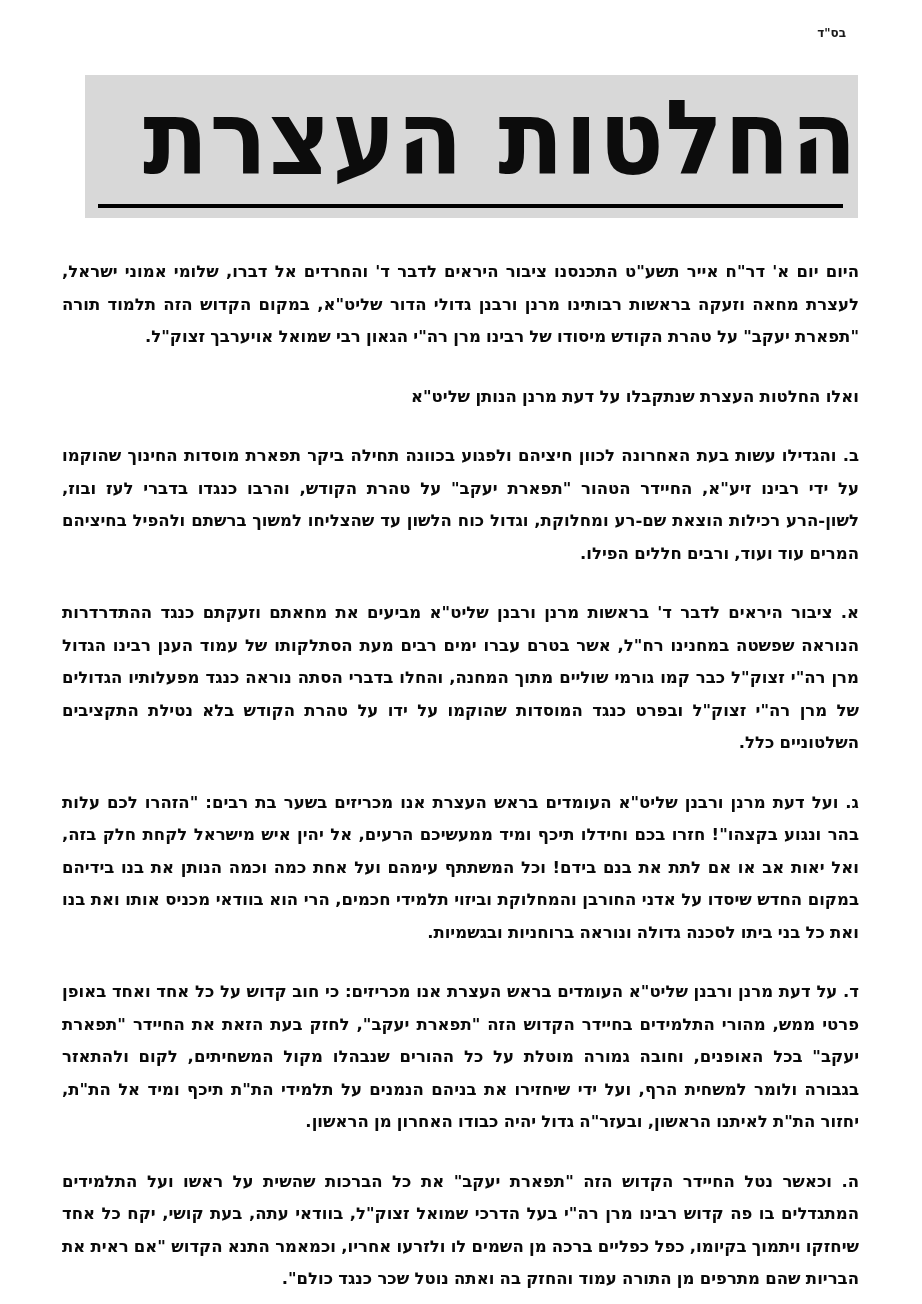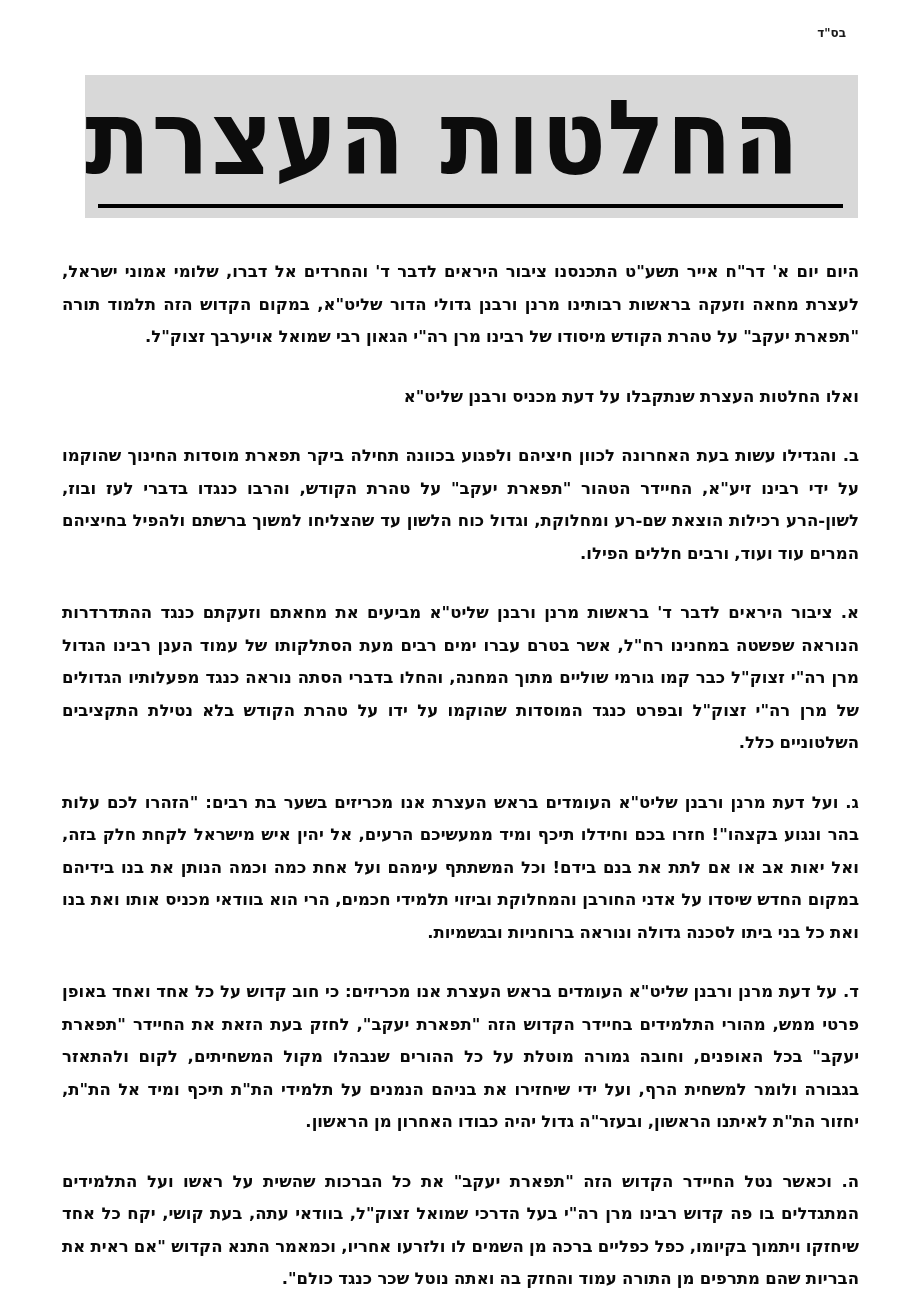--- a/index.html
+++ b/index.html
@@ -28,21 +28,21 @@
   .title-box {
     position: absolute;
     top: 75px;
     left: 85px;
     width: 773px;
     height: 143px;
     background: #d8d8d8;
     box-sizing: border-box;
     display: flex;
     align-items: flex-start;
-    justify-content: flex-end;
+    justify-content: flex-start;
   }
   .title-text {
     font-size: 96px;
     line-height: 118px;
     font-weight: bold;
     white-space: nowrap;
     letter-spacing: 1px;
     transform: scaleY(1.08);
     transform-origin: top center;
     color: #0c0c0c;
@@ -81,21 +81,21 @@
   <div class="bsd">בס"ד</div>
 
   <div class="title-box">
     <div class="title-text">החלטות העצרת</div>
     <div class="title-underline"></div>
   </div>
 
   <div class="doc-body">
     <p>היום יום א' דר"ח אייר תשע"ט התכנסנו ציבור היראים לדבר ד' והחרדים אל דברו, שלומי אמוני ישראל, לעצרת מחאה וזעקה בראשות רבותינו מרנן ורבנן גדולי הדור שליט"א, במקום הקדוש הזה תלמוד תורה "תפארת יעקב" על טהרת הקודש מיסודו של רבינו מרן רה"י הגאון רבי שמואל אויערבך זצוק"ל.</p>
 
-    <p class="subheading">ואלו החלטות העצרת שנתקבלו על דעת מכניס ורבנן שליט"א</p>
+    <p class="subheading">ואלו החלטות העצרת שנתקבלו על דעת מרנן הנותן שליט"א</p>
 
     <p>ב. והגדילו עשות בעת האחרונה לכוון חיציהם ולפגוע בכוונה תחילה ביקר תפארת מוסדות החינוך שהוקמו על ידי רבינו זיע"א, החיידר הטהור "תפארת יעקב" על טהרת הקודש, והרבו כנגדו בדברי לעז ובוז, לשון-הרע רכילות הוצאת שם-רע ומחלוקת, וגדול כוח הלשון עד שהצליחו למשוך ברשתם ולהפיל בחיציהם המרים עוד ועוד, ורבים חללים הפילו.</p>
 
     <p>א. ציבור היראים לדבר ד' בראשות מרנן ורבנן שליט"א מביעים את מחאתם וזעקתם כנגד ההתדרדרות הנוראה שפשטה במחנינו רח"ל, אשר בטרם עברו ימים רבים מעת הסתלקותו של עמוד הענן רבינו הגדול מרן רה"י זצוק"ל כבר קמו גורמי שוליים מתוך המחנה, והחלו בדברי הסתה נוראה כנגד מפעלותיו הגדולים של מרן רה"י זצוק"ל ובפרט כנגד המוסדות שהוקמו על ידו על טהרת הקודש בלא נטילת התקציבים השלטוניים כלל.</p>
 
     <p>ג. ועל דעת מרנן ורבנן שליט"א העומדים בראש העצרת אנו מכריזים בשער בת רבים: "הזהרו לכם עלות בהר ונגוע בקצהו"! חזרו בכם וחידלו תיכף ומיד ממעשיכם הרעים, אל יהין איש מישראל לקחת חלק בזה, ואל יאות אב או אם לתת את בנם בידם! וכל המשתתף עימהם ועל אחת כמה וכמה הנותן את בנו בידיהם במקום החדש שיסדו על אדני החורבן והמחלוקת וביזוי תלמידי חכמים, הרי הוא בוודאי מכניס אותו ואת בנו ואת כל בני ביתו לסכנה גדולה ונוראה ברוחניות ובגשמיות.</p>
 
     <p>ד. על דעת מרנן ורבנן שליט"א העומדים בראש העצרת אנו מכריזים: כי חוב קדוש על כל אחד ואחד באופן פרטי ממש, מהורי התלמידים בחיידר הקדוש הזה "תפארת יעקב", לחזק בעת הזאת את החיידר "תפארת יעקב" בכל האופנים, וחובה גמורה מוטלת על כל ההורים שנבהלו מקול המשחיתים, לקום ולהתאזר בגבורה ולומר למשחית הרף, ועל ידי שיחזירו את בניהם הנמנים על תלמידי הת"ת תיכף ומיד אל הת"ת, יחזור הת"ת לאיתנו הראשון, ובעזר"ה גדול יהיה כבודו האחרון מן הראשון.</p>
 
     <p>ה. וכאשר נטל החיידר הקדוש הזה "תפארת יעקב" את כל הברכות שהשית על ראשו ועל התלמידים המתגדלים בו פה קדוש רבינו מרן רה"י בעל הדרכי שמואל זצוק"ל, בוודאי עתה, בעת קושי, יקח כל אחד שיחזקו ויתמוך בקיומו, כפל כפליים ברכה מן השמים לו ולזרעו אחריו, וכמאמר התנא הקדוש "אם ראית את הבריות שהם מתרפים מן התורה עמוד והחזק בה ואתה נוטל שכר כנגד כולם".</p>

